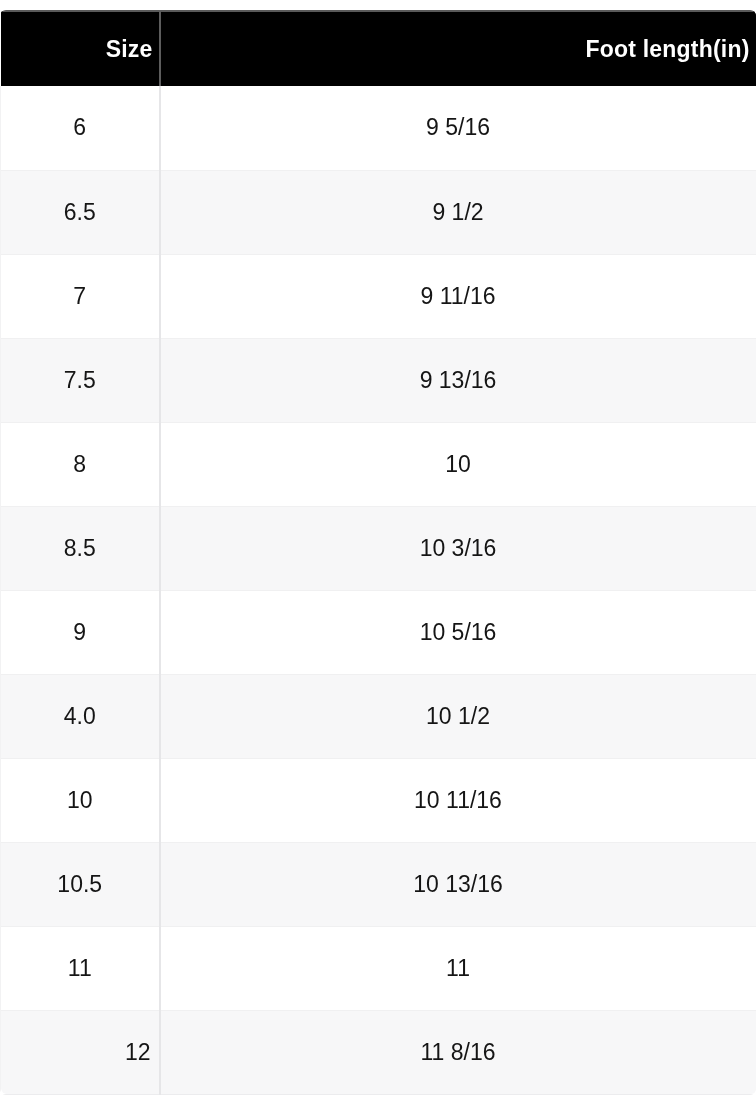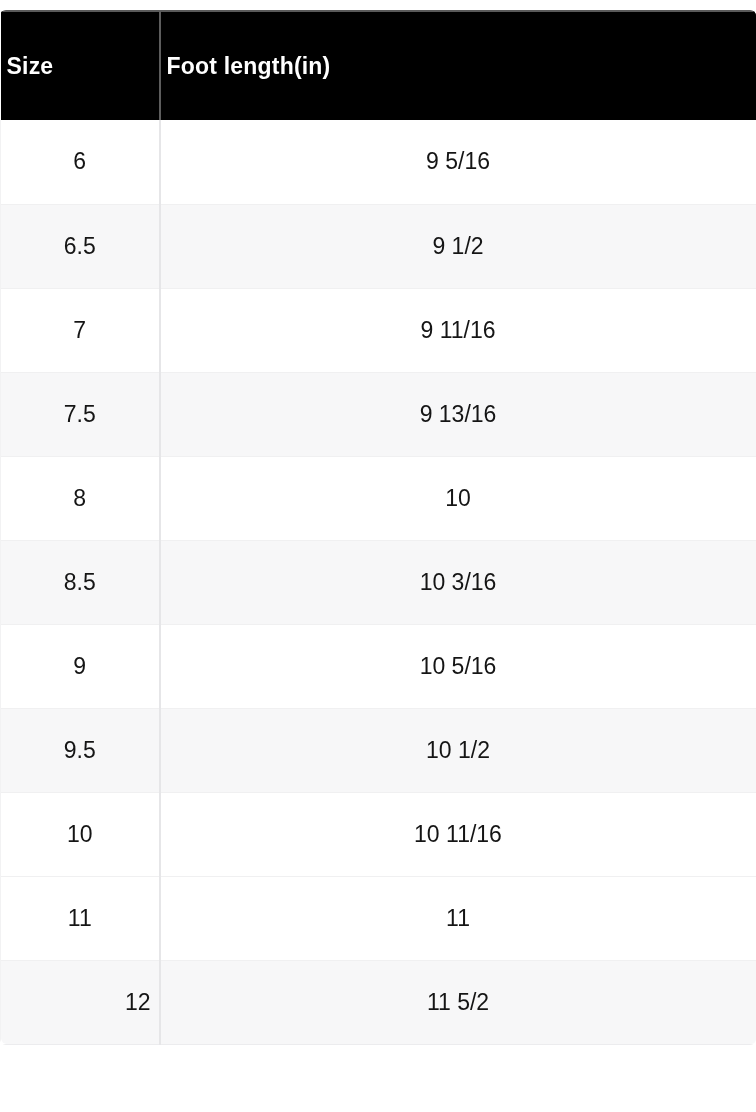--- a/index.html
+++ b/index.html
@@ -44,23 +44,23 @@
   thead tr.head-row {
     background: #000000;
   }
 
   thead th {
     background: #000000;
     color: #ffffff;
     font-weight: bold;
     font-size: 23px;
     letter-spacing: 0.2px;
-    height: 109px;
+    height: 75px;
     padding: 0 6px;
-    text-align: left;
+    text-align: right;
     vertical-align: middle;
     border-top: 2px solid #5a5a5a;
     box-sizing: border-box;
   }
 
   thead th.th-size {
     border-right: 2px solid #5d5d5d;
   }
 
   thead th.th-len {
@@ -150,31 +150,35 @@
         </tr>
         <tr class="row-even">
           <td class="cell-size">8.5</td>
           <td class="cell-len">10 3/16</td>
         </tr>
         <tr class="row-odd">
           <td class="cell-size">9</td>
           <td class="cell-len">10 5/16</td>
         </tr>
         <tr class="row-even">
-          <td class="cell-size">9.5</td>
+          <td class="cell-size">4.0</td>
           <td class="cell-len">10 1/2</td>
         </tr>
         <tr class="row-odd">
           <td class="cell-size">10</td>
           <td class="cell-len">10 11/16</td>
+        </tr>
+        <tr class="row-even">
+          <td class="cell-size">10.5</td>
+          <td class="cell-len">10 13/16</td>
         </tr>
         <tr class="row-odd">
           <td class="cell-size">11</td>
           <td class="cell-len">11</td>
         </tr>
         <tr class="row-even">
           <td class="cell-size">12</td>
-          <td class="cell-len">11 5/2</td>
+          <td class="cell-len">11 8/16</td>
         </tr>
       </tbody>
     </table>
   </div>
 </div>
 
 </body></html>

